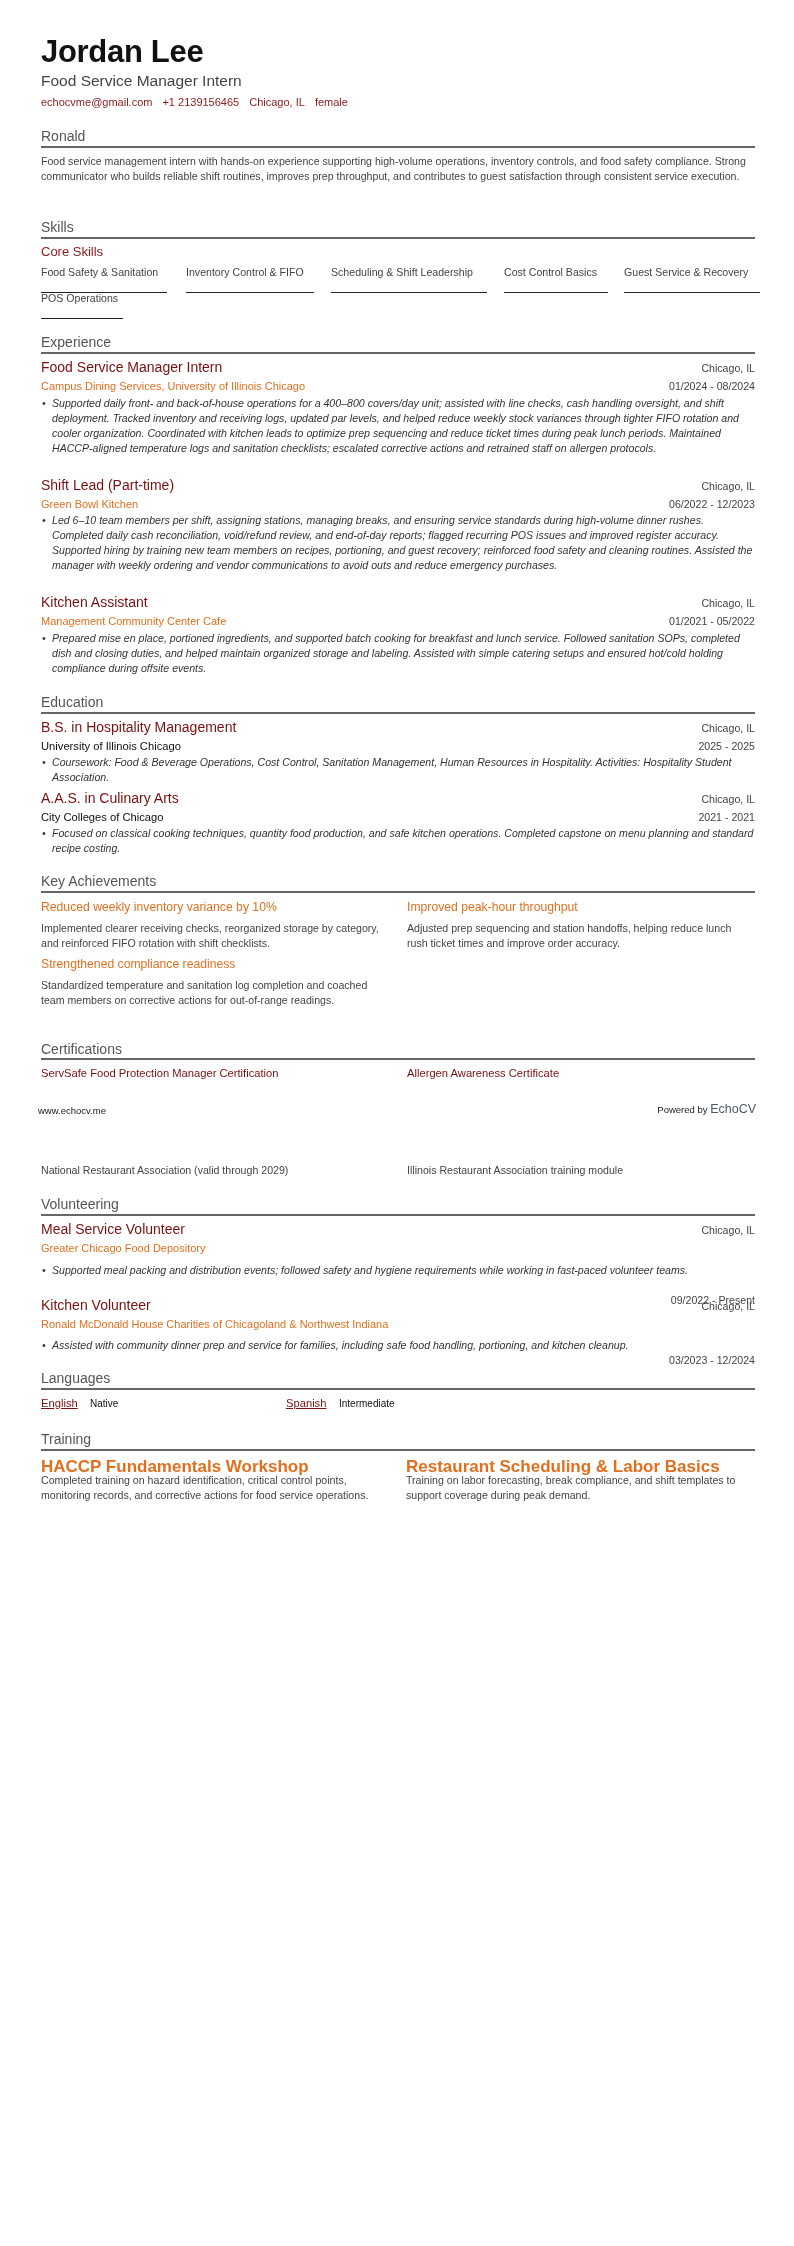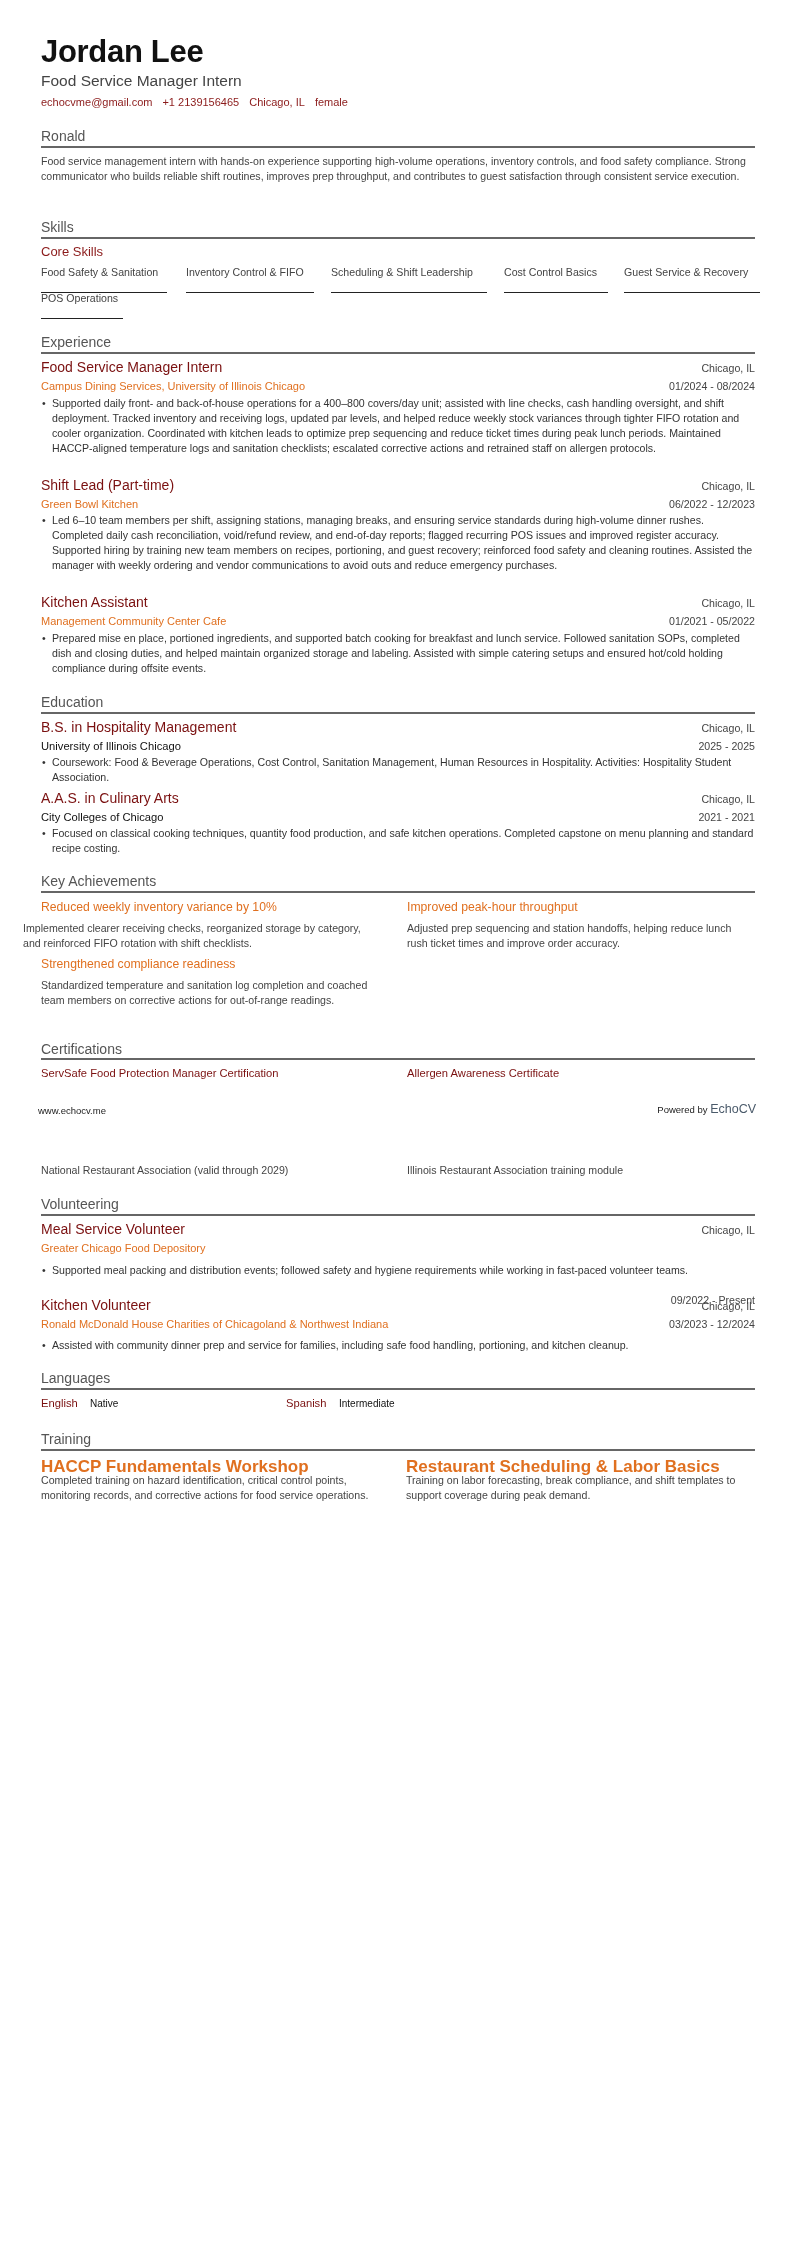--- a/index.html
+++ b/index.html
@@ -23,35 +23,35 @@
 
   
   .subhead { position: absolute; left: 41px; font-size: 13px; color: #8b1a1a; }
   .chip { position: absolute; font-size: 10.6px; color: #444444; padding-bottom: 14px; border-bottom: 1.5px solid #222222; white-space: nowrap; }
 
   
   .entry-title { position: absolute; left: 41px; font-size: 14px; color: #7a1010; }
   .entry-org { position: absolute; left: 41px; font-size: 11px; color: #e07020; }
   .entry-org.dark { color: #111111; font-size: 11.2px; }
   .entry-right { position: absolute; right: 39px; font-size: 10.6px; color: #444444; text-align: right; }
-  .bullet { position: absolute; left: 41px; width: 714px; font-size: 10.6px; line-height: 15px; color: #333333; padding-left: 11px; }
+  .bullet { position: absolute; left: 41px; width: 714px; font-size: 10.6px; line-height: 15px; color: #333333; padding-left: 11px; font-style: italic; }
   .bullet::before { content: "•"; position: absolute; left: 1px; top: 0; }
 
   
   .ach-title { position: absolute; font-size: 12.2px; color: #e07020; }
   .ach-desc { position: absolute; font-size: 10.6px; line-height: 15px; color: #444444; width: 345px; }
 
   .cert-title { position: absolute; font-size: 11.2px; color: #7a1010; }
   .cert-issuer { position: absolute; font-size: 10.6px; color: #444444; }
 
   .footer-left { position: absolute; left: 38px; font-size: 9.5px; color: #222222; }
   .footer-right { position: absolute; right: 38px; font-size: 9.5px; color: #222222; text-align: right; }
   .footer-right .brand { font-size: 12.5px; color: #4a5a6a; }
 
-  .lang-name { position: absolute; font-size: 11.2px; color: #7a1010; }
+  .lang-name { position: absolute; font-size: 11.2px; color: #7a1010; text-decoration: underline; }
   .lang-level { position: absolute; font-size: 10px; color: #111111; }
 
   .train-title { position: absolute; font-size: 17px; color: #e07020; font-weight: bold; }
   .train-desc { position: absolute; font-size: 10.6px; line-height: 15px; color: #444444; width: 355px; }
 </style>
 </head>
 <body>
 
 <div class="name">Jordan Lee</div>
 <div class="headline">Food Service Manager Intern</div>
@@ -118,21 +118,21 @@
   <div class="entry-title" style="top:790px">A.A.S. in Culinary Arts</div>
   <div class="entry-right" style="top:793px">Chicago, IL</div>
   <div class="entry-org dark" style="top:811px">City Colleges of Chicago</div>
   <div class="entry-right" style="top:811px">2021 - 2021</div>
   <div class="bullet" style="top:826px">Focused on classical cooking techniques, quantity food production, and safe kitchen operations. Completed capstone on menu planning and standard recipe costing.</div>
 </div>
 
 <div class="sec-title" style="top:873px">Key Achievements</div>
 <div class="sec-rule" style="top:891px"></div>
 <div class="ach-title" style="top:900px; left:41px">Reduced weekly inventory variance by 10%</div>
-<div class="ach-desc" style="top:921px; left:23px">Implemented clearer receiving checks, reorganized storage by category, and reinforced FIFO rotation with shift checklists.</div>
+<div class="ach-desc" style="top:921px; left:41px">Implemented clearer receiving checks, reorganized storage by category, and reinforced FIFO rotation with shift checklists.</div>
 <div class="ach-title" style="top:900px; left:407px">Improved peak-hour throughput</div>
 <div class="ach-desc" style="top:921px; left:407px">Adjusted prep sequencing and station handoffs, helping reduce lunch rush ticket times and improve order accuracy.</div>
 <div class="ach-title" style="top:957px; left:41px">Strengthened compliance readiness</div>
 <div class="ach-desc" style="top:978px; left:41px">Standardized temperature and sanitation log completion and coached team members on corrective actions for out-of-range readings.</div>
 
 <div class="sec-title" style="top:1041px">Certifications</div>
 <div class="sec-rule" style="top:1058px"></div>
 <div class="cert-title" style="top:1067px; left:41px">ServSafe Food Protection Manager Certification</div>
 <div class="cert-title" style="top:1067px; left:407px">Allergen Awareness Certificate</div>
 
@@ -153,21 +153,21 @@
   <div class="entry-right" style="top:1224px">Chicago, IL</div>
   <div class="entry-org" style="top:1242px">Greater Chicago Food Depository</div>
   <div class="entry-right" style="top:1294px">09/2022 - Present</div>
   <div class="bullet" style="top:1263px">Supported meal packing and distribution events; followed safety and hygiene requirements while working in fast-paced volunteer teams.</div>
 </div>
 
 <div>
   <div class="entry-title" style="top:1297px">Kitchen Volunteer</div>
   <div class="entry-right" style="top:1300px">Chicago, IL</div>
   <div class="entry-org" style="top:1318px">Ronald McDonald House Charities of Chicagoland &amp; Northwest Indiana</div>
-  <div class="entry-right" style="top:1318px">03/2023 - 12/2024</div>
+  <div class="entry-right" style="top:1354px">03/2023 - 12/2024</div>
   <div class="bullet" style="top:1338px">Assisted with community dinner prep and service for families, including safe food handling, portioning, and kitchen cleanup.</div>
 </div>
 
 <div class="sec-title" style="top:1370px">Languages</div>
 <div class="sec-rule" style="top:1388px"></div>
 <div class="lang-name" style="top:1397px; left:41px">English</div>
 <div class="lang-level" style="top:1398px; left:90px">Native</div>
 <div class="lang-name" style="top:1397px; left:286px">Spanish</div>
 <div class="lang-level" style="top:1398px; left:339px">Intermediate</div>
 

